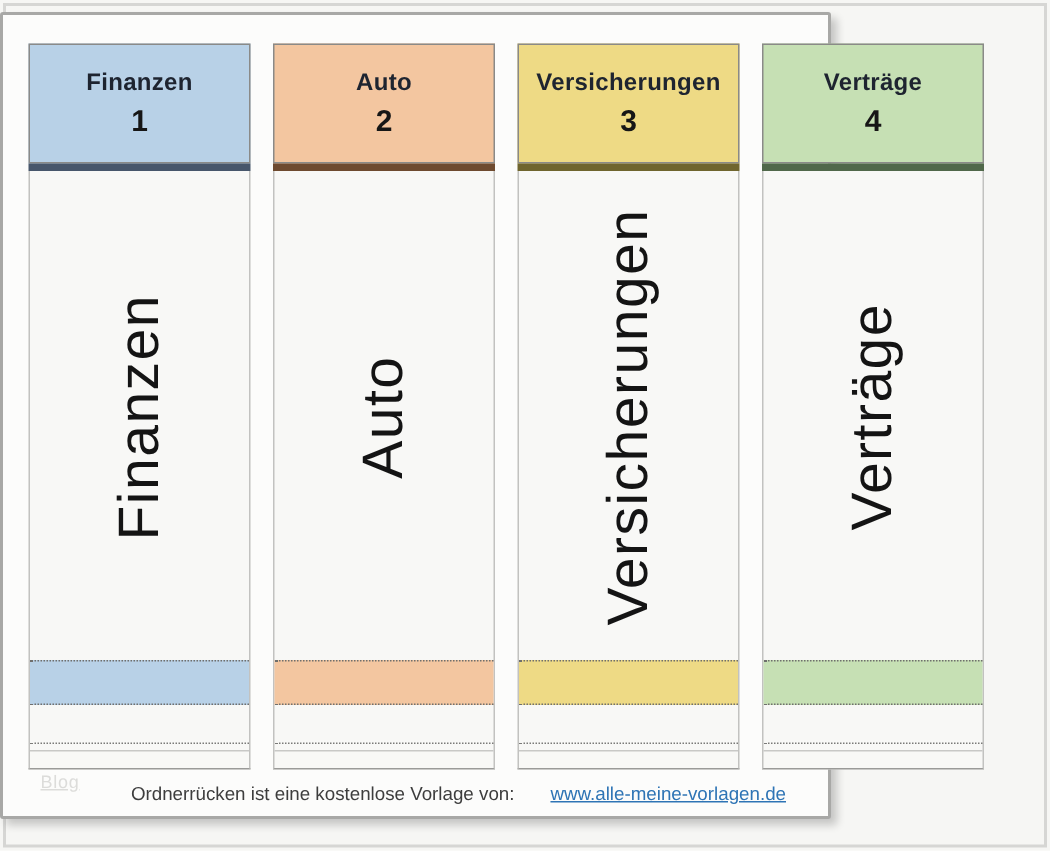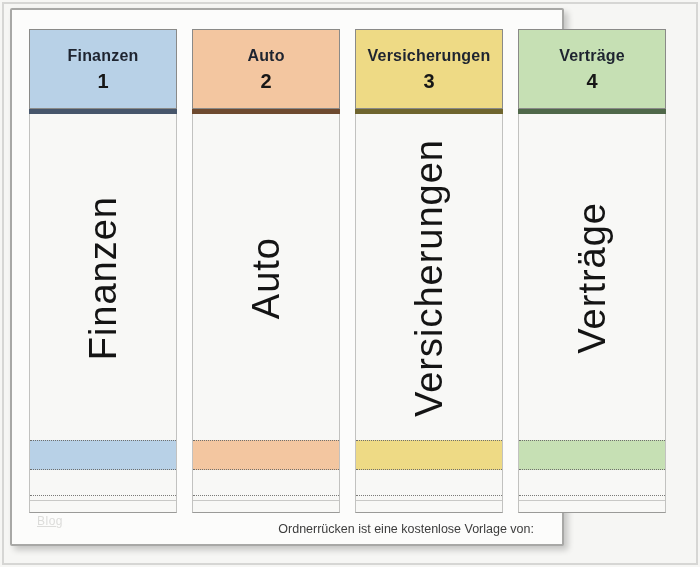--- a/index.html
+++ b/index.html
@@ -8,21 +8,21 @@
     background:#f6f6f4;
     font-family:"Liberation Sans", sans-serif;
     position:relative; overflow:hidden;
   }
   .outer-frame {
     position:absolute; inset:2px;
     border:2px solid #d6d6d4;
     pointer-events:none;
   }
   .page {
-    position:absolute; left:10px; top:8px;
+    position:absolute; left:0; top:8px;
     width:554px; height:538px;
     background:#fcfcfb;
     border:2px solid #a8a8a6;
     border-radius:2px;
     box-shadow:4px 4px 6px rgba(0,0,0,0.20);
     box-sizing:border-box;
   }
   .labels-row {
     position:absolute; left:17px; top:19px;
     display:flex; gap:15px;
@@ -162,15 +162,16 @@
       <div class="cutline-dotted"></div>
       <div class="cutline-solid"></div>
     </div>
   </div>
 </div>
 
   <div class="watermark">Blog</div>
 
   <div class="footer">
     <span class="caption">Ordnerrücken ist eine kostenlose Vorlage von:</span>
+    <span class="link" style="color: rgb(46, 116, 181);">www.alle-meine-vorlagen.de</span>
   </div>
 
 </div>
 
 </body></html>

